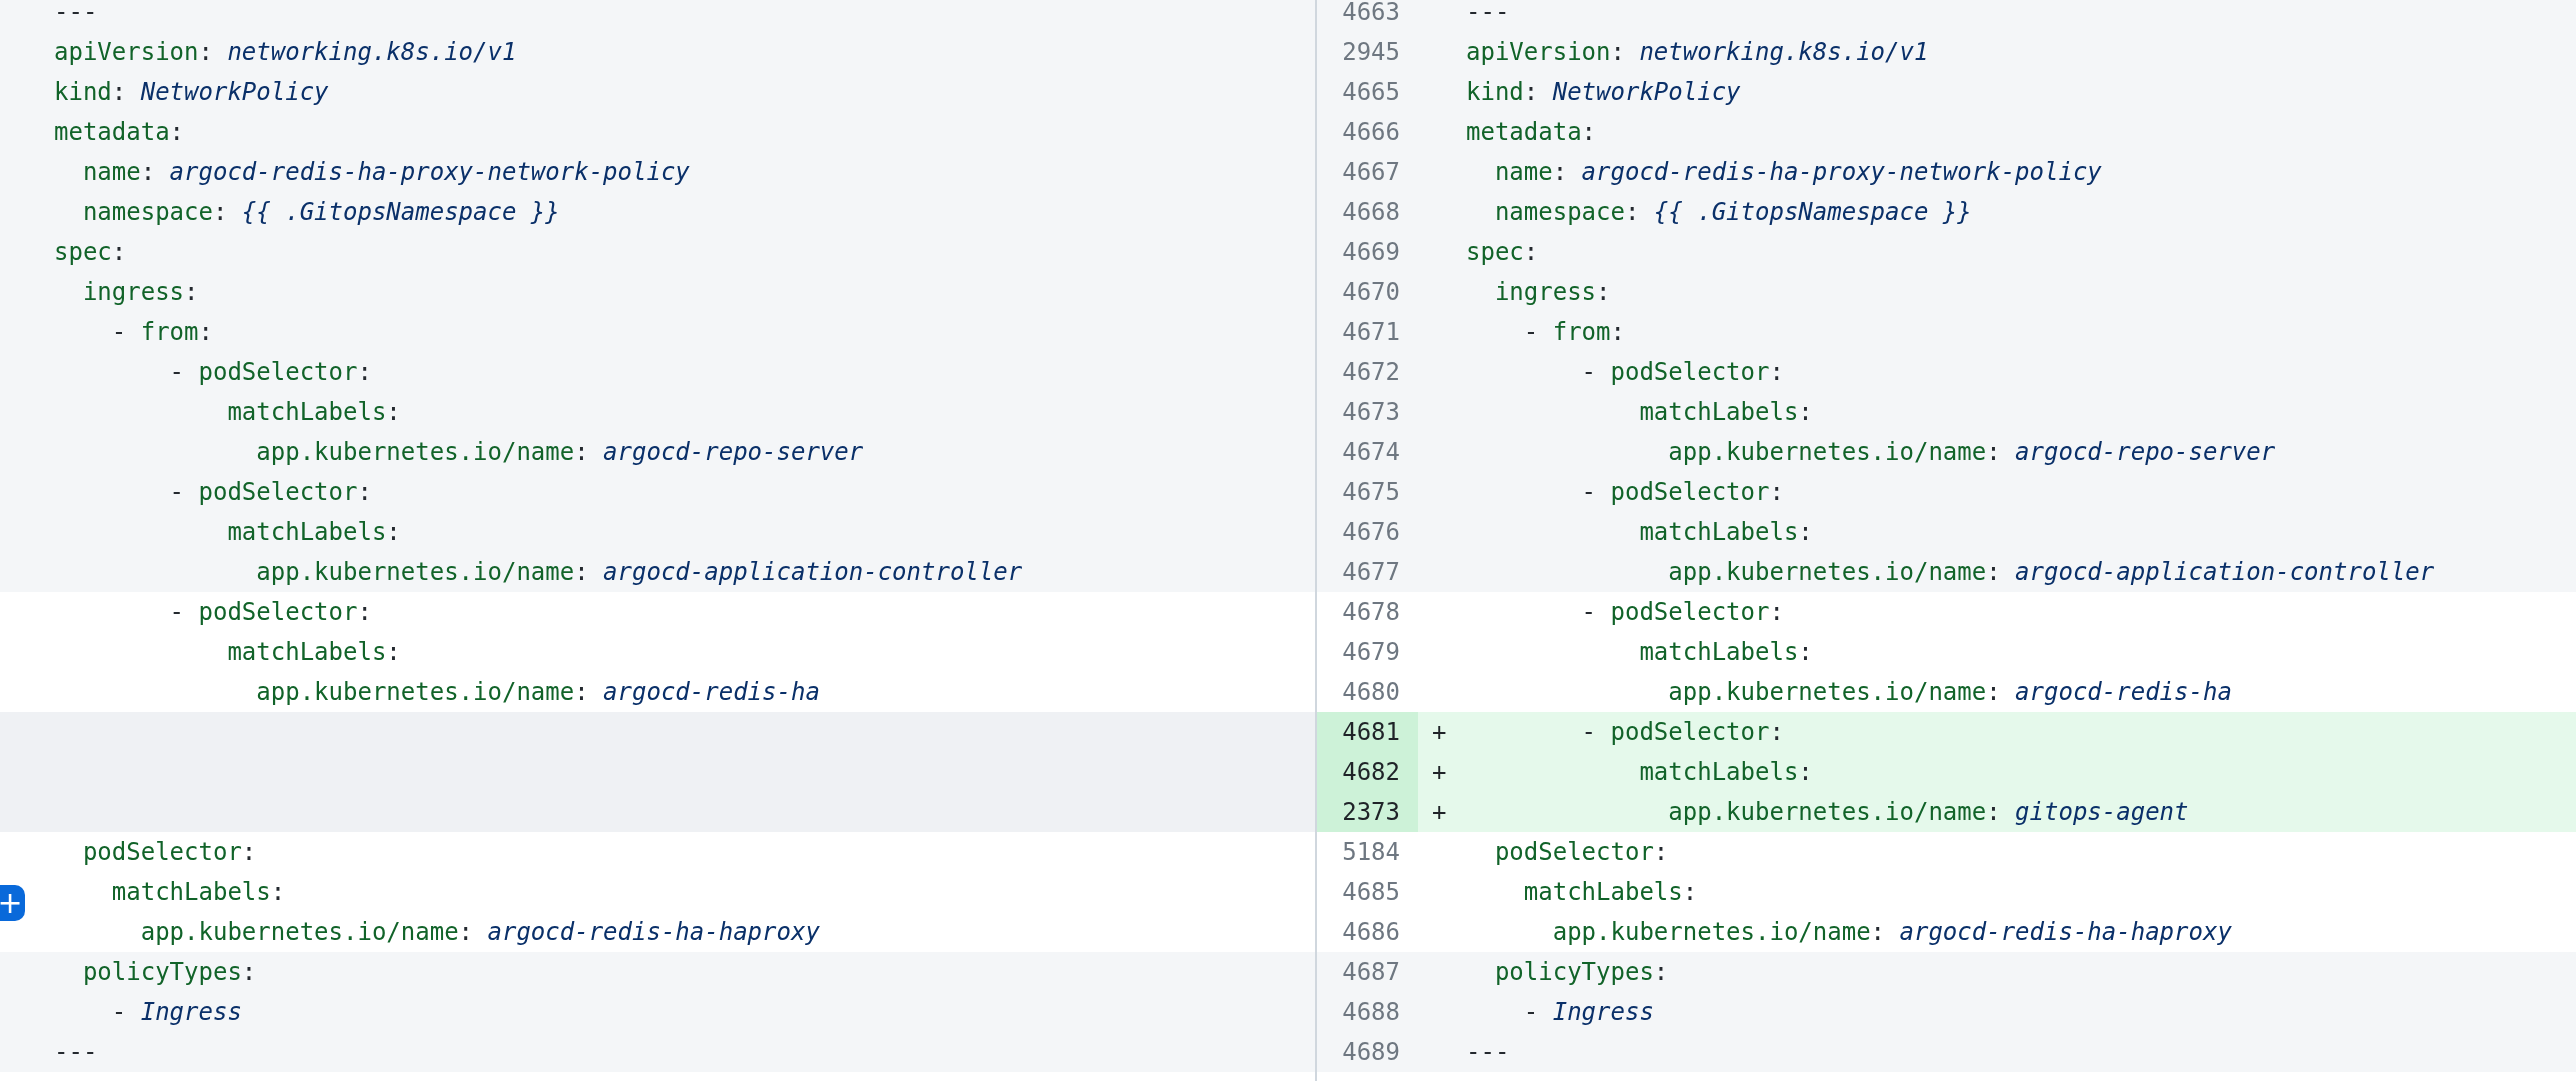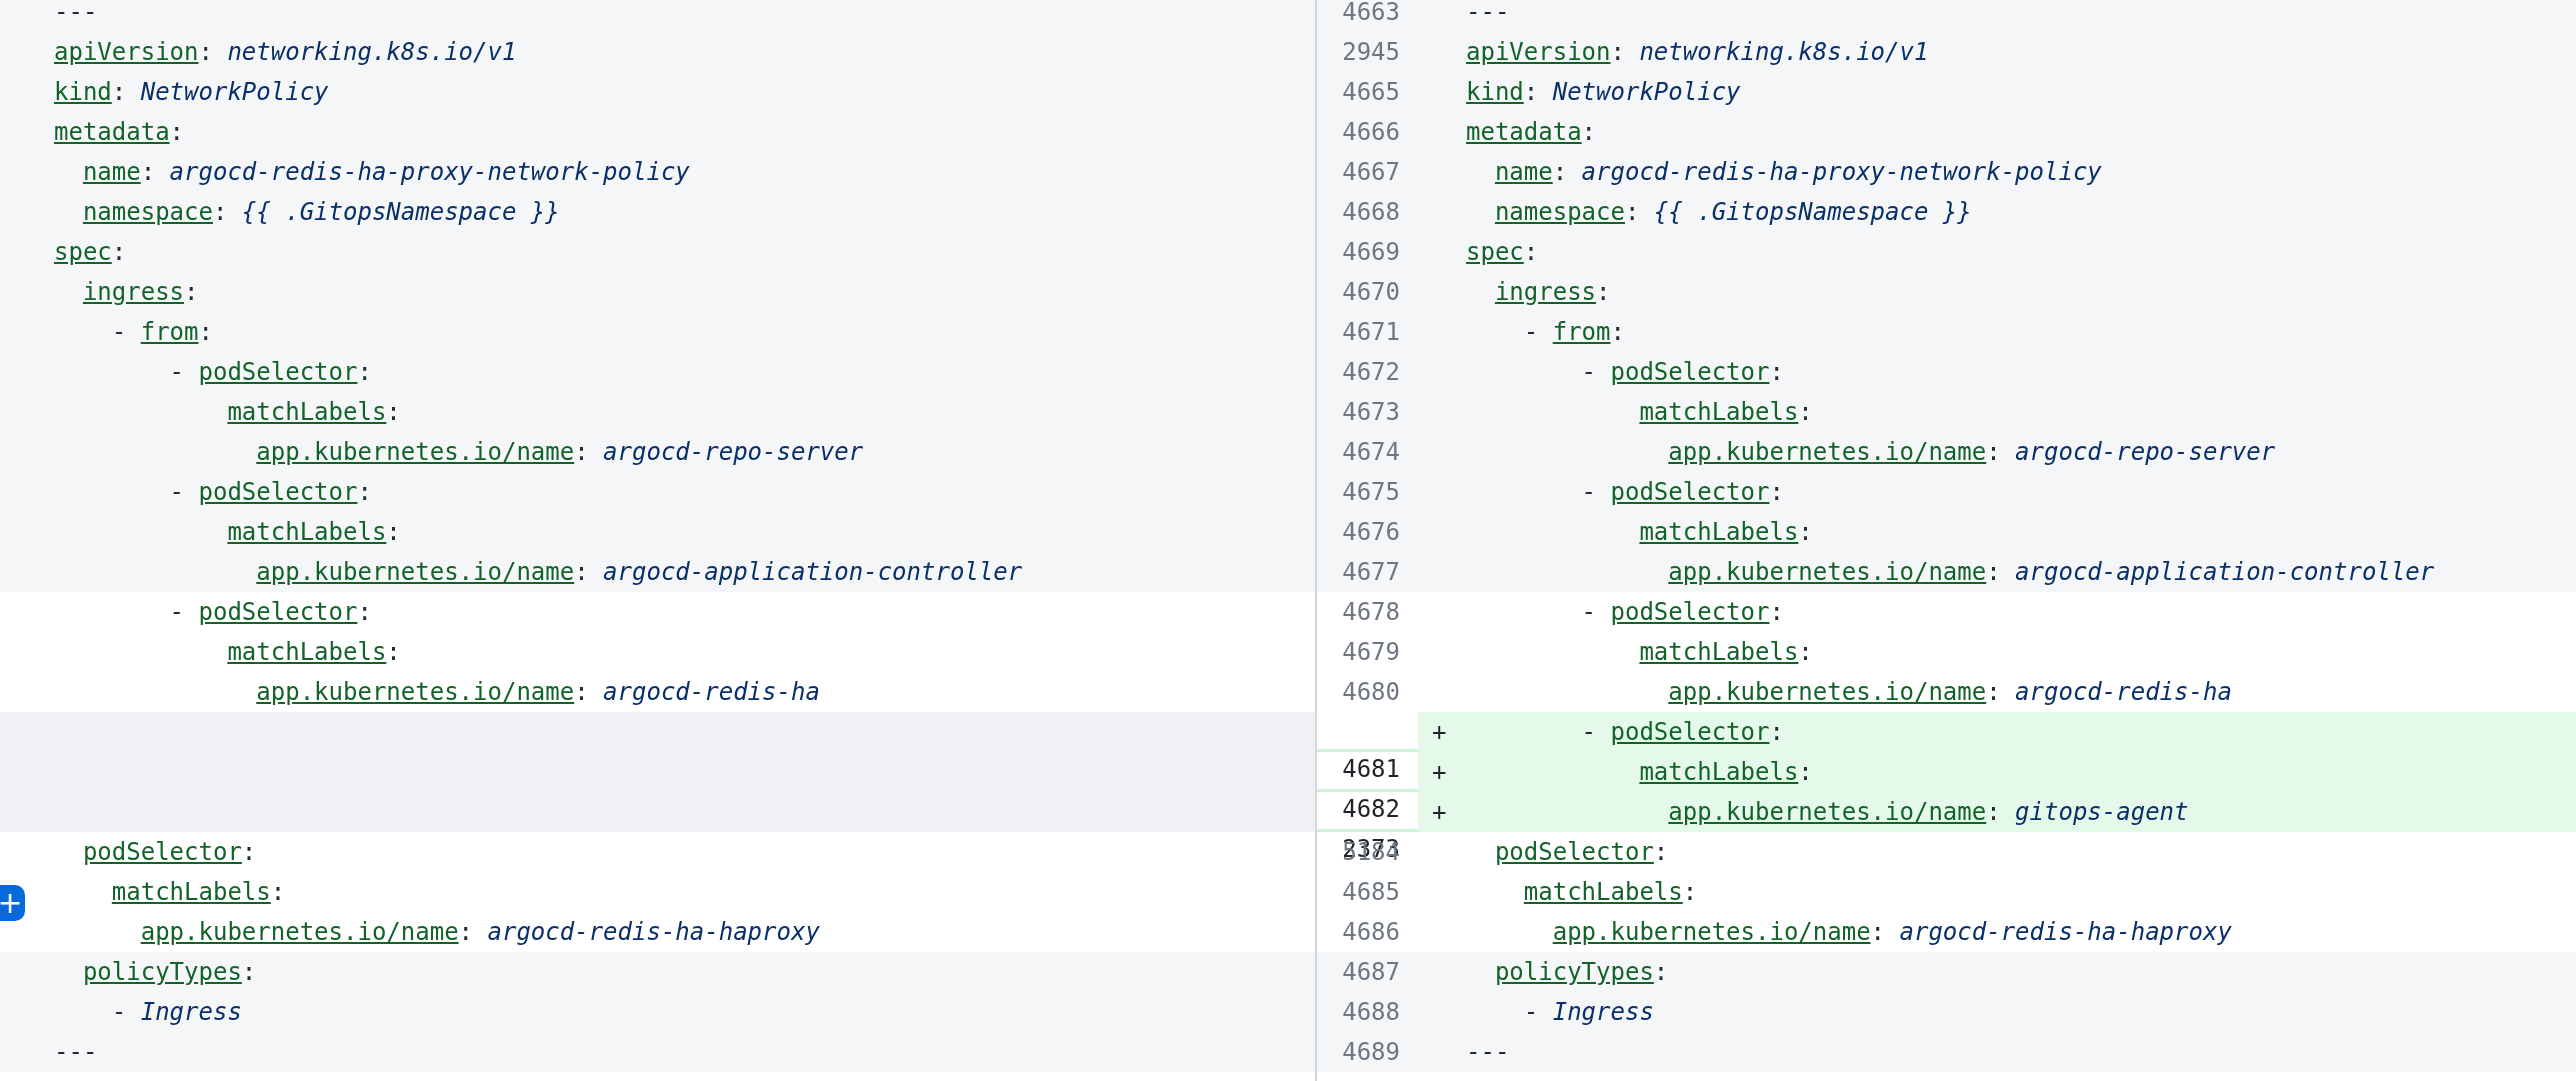--- a/index.html
+++ b/index.html
@@ -14,28 +14,28 @@
   .pane-right{left:1317px;width:1461px;padding-left:36px;}
   .pane-content{position:absolute;top:-8px;left:0;right:0;}
   .row{display:flex;height:40px;line-height:40px;font-size:24px;white-space:pre;}
   .row.expanded{background:var(--bg-outside);}
   .row.context{background:#ffffff;}
   .pane-left .row.addition{background:var(--bg-placeholder);}
   .gutter{
     width:101px;flex:0 0 101px;box-sizing:border-box;text-align:right;
     padding-right:18px;color:var(--c-num);cursor:pointer;user-select:none;
   }
-  .pane-right .row.addition .gutter{background:var(--gutter-add-bg);color:var(--c-num-add);margin-top:37px;}
+  .pane-right .row.addition .gutter{background:var(--gutter-add-bg);color:var(--c-num-add);}
   .codecell{flex:1;position:relative;min-width:0;}
   .pane-right .row.addition .codecell{background:var(--code-add-bg);}
   .marker{position:absolute;left:14px;top:0;color:var(--c-num-add);}
   pre.code-line{margin:0;font:inherit;white-space:pre;}
   .pane-right pre.code-line{padding-left:48px;}
   .pane-left pre.code-line{padding-left:54px;}
-  .seg-key{color:var(--c-key);text-decoration:underline;}
+  .seg-key{color:var(--c-key);}
   .seg-str{color:var(--c-str);font-style:italic;}
   .seg-plain{color:var(--c-plain);}
   .comment-btn{
     position:absolute;left:-13px;top:885px;width:38px;height:36px;
     background:var(--btn);border:none;border-radius:10px;cursor:pointer;
     color:#ffffff;font-size:30px;line-height:34px;text-align:center;
     padding:0 0 0 8px;font-family:"DejaVu Sans","Liberation Sans",sans-serif;
     z-index:5;
   }
 </style>

